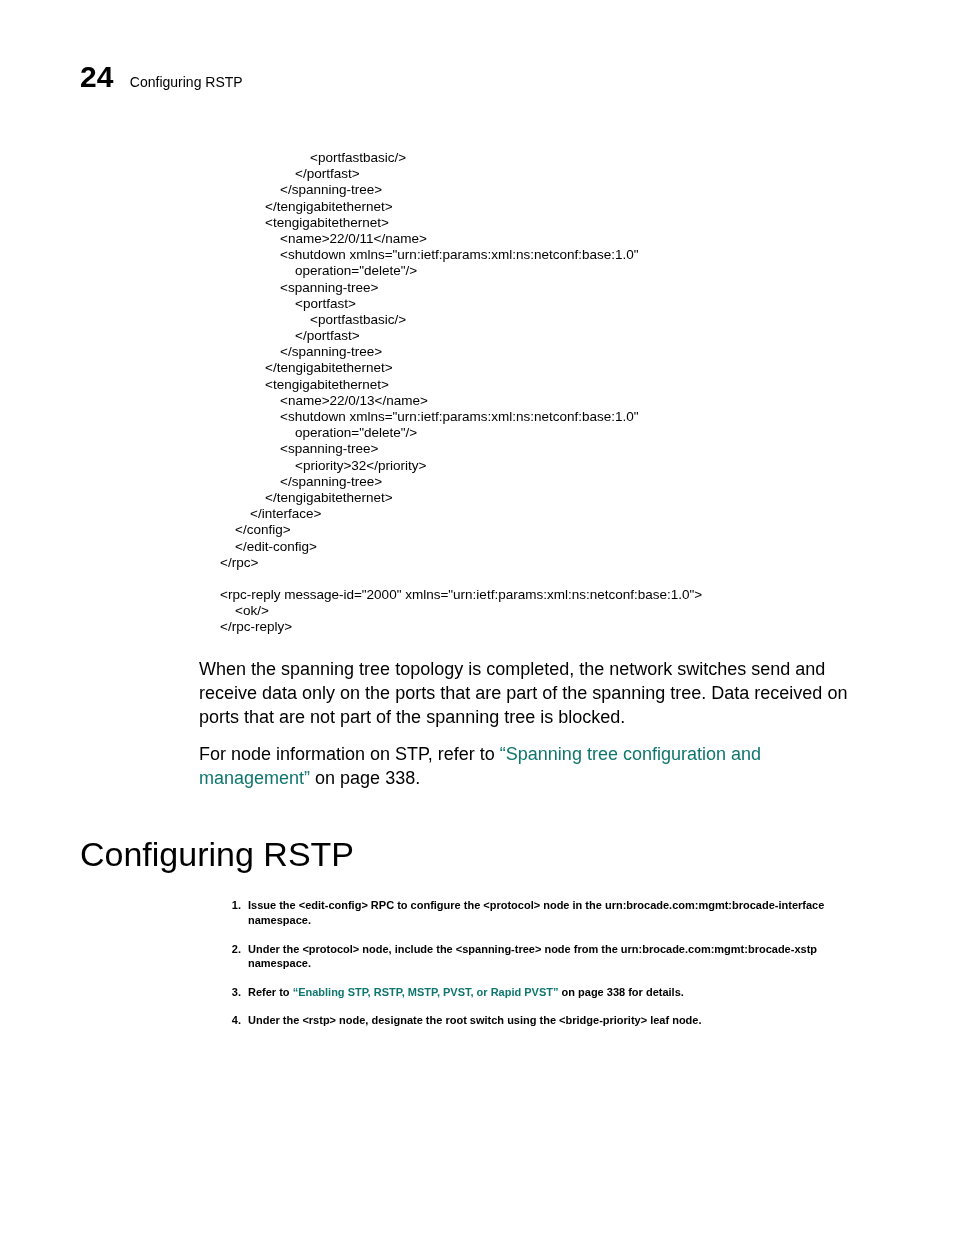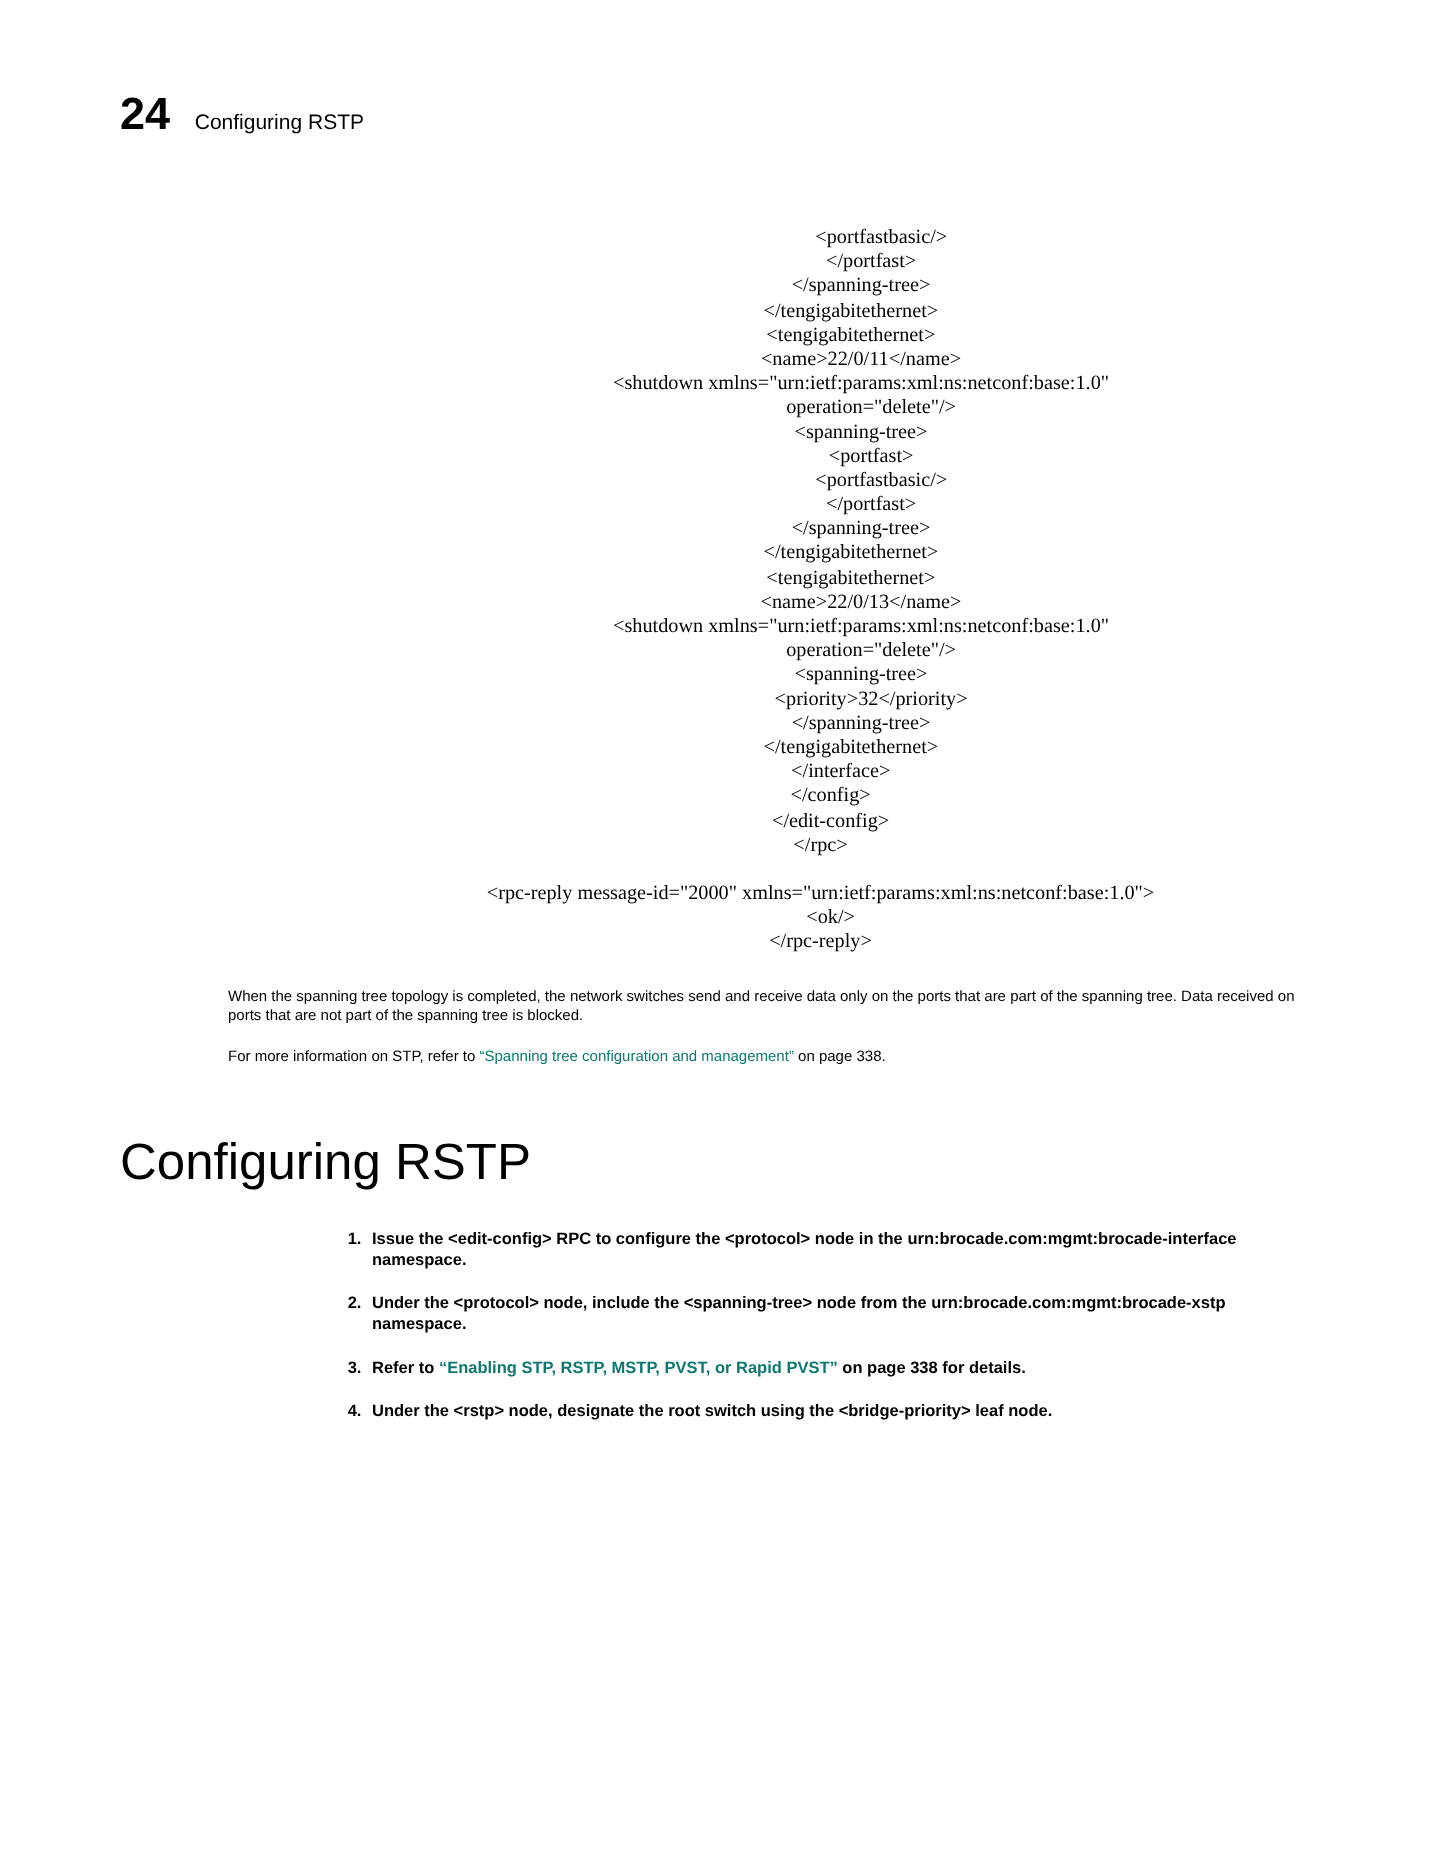--- a/index.html
+++ b/index.html
@@ -26,31 +26,30 @@
   .header-title {
     font-size: 14px;
     display: inline-block;
     margin-left: 12px;
     vertical-align: baseline;
   }
   .header {
     margin-bottom: 56px;
   }
   .codeblock {
-    font-family: Liberation Serif, serif;
+    font-family: Liberation Sans, sans-serif;
     font-size: 13.5px;
     line-height: 1.2;
     white-space: pre;
     margin-left: 140px;
     margin-bottom: 22px;
-    text-align: center;
   }
   .para {
-    margin-left: 72px;
-    font-size: 10px;
+    margin-left: 119px;
+    font-size: 18px;
     line-height: 1.33;
     margin-bottom: 14px;
   }
   .note-rule {
     margin-left: 140px;
     border-top: 1px solid #000;
     border-bottom: 1px solid #000;
     padding: 4px 0 4px 0;
     margin-bottom: 14px;
   }
@@ -126,21 +125,21 @@
 &lt;/rpc&gt;
 
 &lt;rpc-reply message-id="2000" xmlns="urn:ietf:params:xml:ns:netconf:base:1.0"&gt;
     &lt;ok/&gt;
 &lt;/rpc-reply&gt;</div>
 
   <div class="para">When the spanning tree topology is completed, the network switches send and receive data only on the ports that are part of the spanning tree. Data received on ports that are not part of the spanning tree is blocked.</div>
 
 
   <div class="para">
-    <span>For more information on STP, refer to </span><span class="link">“Spanning tree configuration and management”</span><span> on page 338.</span>
+    <span>For node information on STP, refer to </span><span class="link">“Spanning tree configuration and management”</span><span> on page 338.</span>
   </div>
 
   <div class="h1">Configuring RSTP</div>
 
 
   <ol class="steps">
     <li>
       <span>Issue the &lt;edit-config&gt; RPC to configure the &lt;protocol&gt; node in the urn:brocade.com:mgmt:brocade-interface namespace.</span>
     </li>
     <li>

